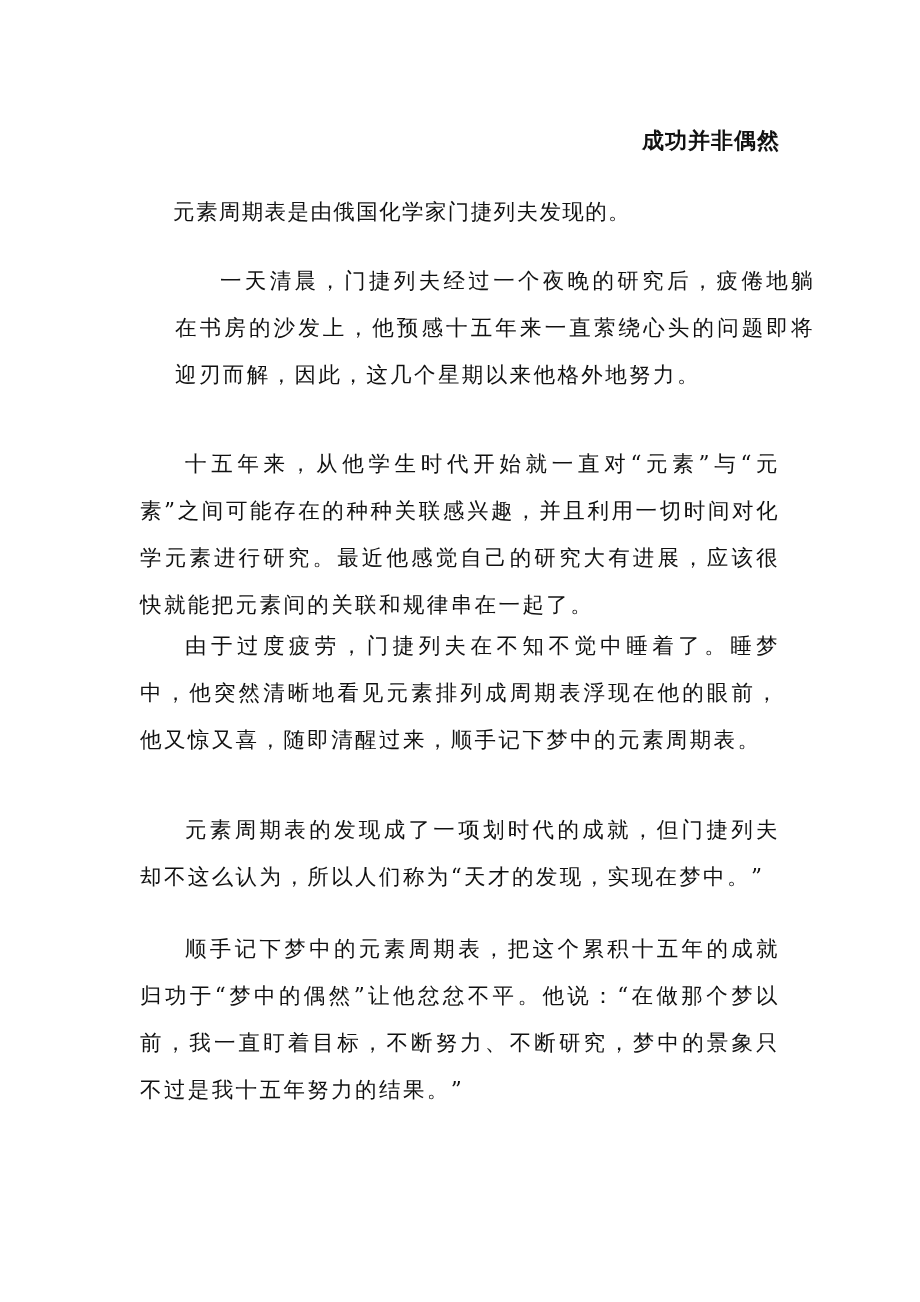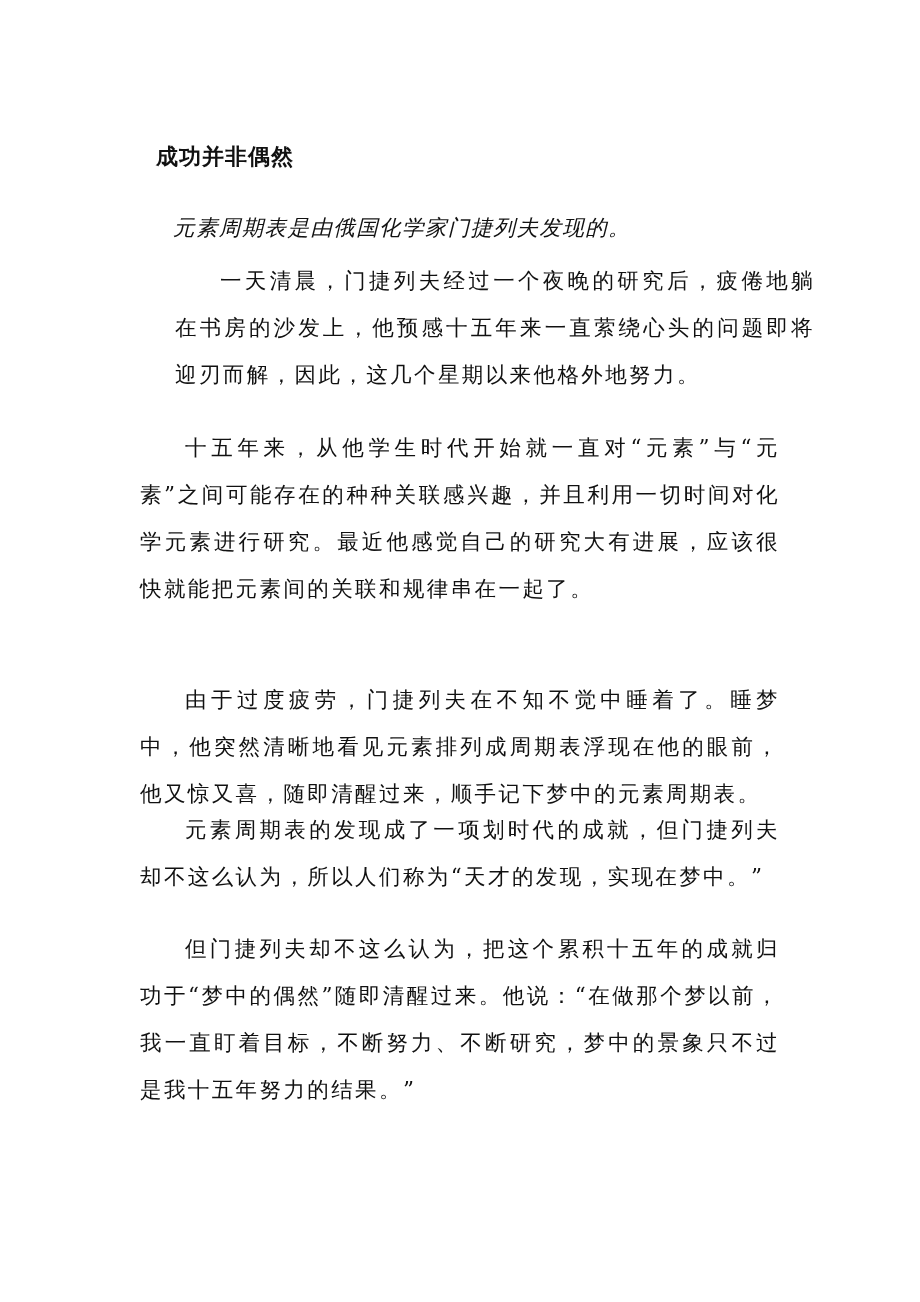--- a/index.html
+++ b/index.html
@@ -19,27 +19,27 @@
       position: absolute;
       left: 140px;
       top: 0;
       width: 640px;
     }
     .title {
       position: absolute;
       left: 0;
       top: 126px;
       width: 640px;
-      text-align: left;
+      text-align: right;
       font-family: "DejaVu Sans", "Liberation Sans", sans-serif;
       font-weight: bold;
       font-size: 22px;
       line-height: 30px;
       letter-spacing: 1px;
-      margin: 16px;
+      margin: 0;
     }
     .para {
       position: absolute;
       left: 0;
       width: 640px;
       margin: 0;
       font-size: 21.5px;
       line-height: 47px;
       letter-spacing: 2.4px;
       text-indent: 45px;
@@ -50,24 +50,24 @@
       text-indent: 33px;
       letter-spacing: 1.4px;
     }
   </style>
 </head>
 <body>
 
 <div class="page">
   <h1 class="title">成功并非偶然</h1>
 
-  <p class="para first" style="top:204px;font-style:italic;">元素周期表是由俄国化学家门捷列夫发现的。</p>
+  <p class="para first" style="top:188px;">元素周期表是由俄国化学家门捷列夫发现的。</p>
 
   <p class="para" style="top:257px;margin-left:35px;">一天清晨，门捷列夫经过一个夜晚的研究后，疲倦地躺在书房的沙发上，他预感十五年来一直萦绕心头的问题即将迎刃而解，因此，这几个星期以来他格外地努力。</p>
 
-  <p class="para" style="top:424px;">十五年来，从他学生时代开始就一直对“元素”与“元素”之间可能存在的种种关联感兴趣，并且利用一切时间对化学元素进行研究。最近他感觉自己的研究大有进展，应该很快就能把元素间的关联和规律串在一起了。</p>
+  <p class="para" style="top:440px;">十五年来，从他学生时代开始就一直对“元素”与“元素”之间可能存在的种种关联感兴趣，并且利用一切时间对化学元素进行研究。最近他感觉自己的研究大有进展，应该很快就能把元素间的关联和规律串在一起了。</p>
 
-  <p class="para" style="top:676px;">由于过度疲劳，门捷列夫在不知不觉中睡着了。睡梦中，他突然清晰地看见元素排列成周期表浮现在他的眼前，他又惊又喜，随即清醒过来，顺手记下梦中的元素周期表。</p>
+  <p class="para" style="top:622px;">由于过度疲劳，门捷列夫在不知不觉中睡着了。睡梦中，他突然清晰地看见元素排列成周期表浮现在他的眼前，他又惊又喜，随即清醒过来，顺手记下梦中的元素周期表。</p>
 
   <p class="para" style="top:806px;">元素周期表的发现成了一项划时代的成就，但门捷列夫却不这么认为，所以人们称为“天才的发现，实现在梦中。”</p>
 
-  <p class="para" style="top:925px;">但门捷列夫却不这么认为，把这个累积十五年的成就归功于“梦中的偶然”随即清醒过来。他说：“在做那个梦以前，我一直盯着目标，不断努力、不断研究，梦中的景象只不过是我十五年努力的结果。”</p>
+  <p class="para" style="top:925px;">顺手记下梦中的元素周期表，把这个累积十五年的成就归功于“梦中的偶然”让他忿忿不平。他说：“在做那个梦以前，我一直盯着目标，不断努力、不断研究，梦中的景象只不过是我十五年努力的结果。”</p>
 </div>
 
 </body></html>

